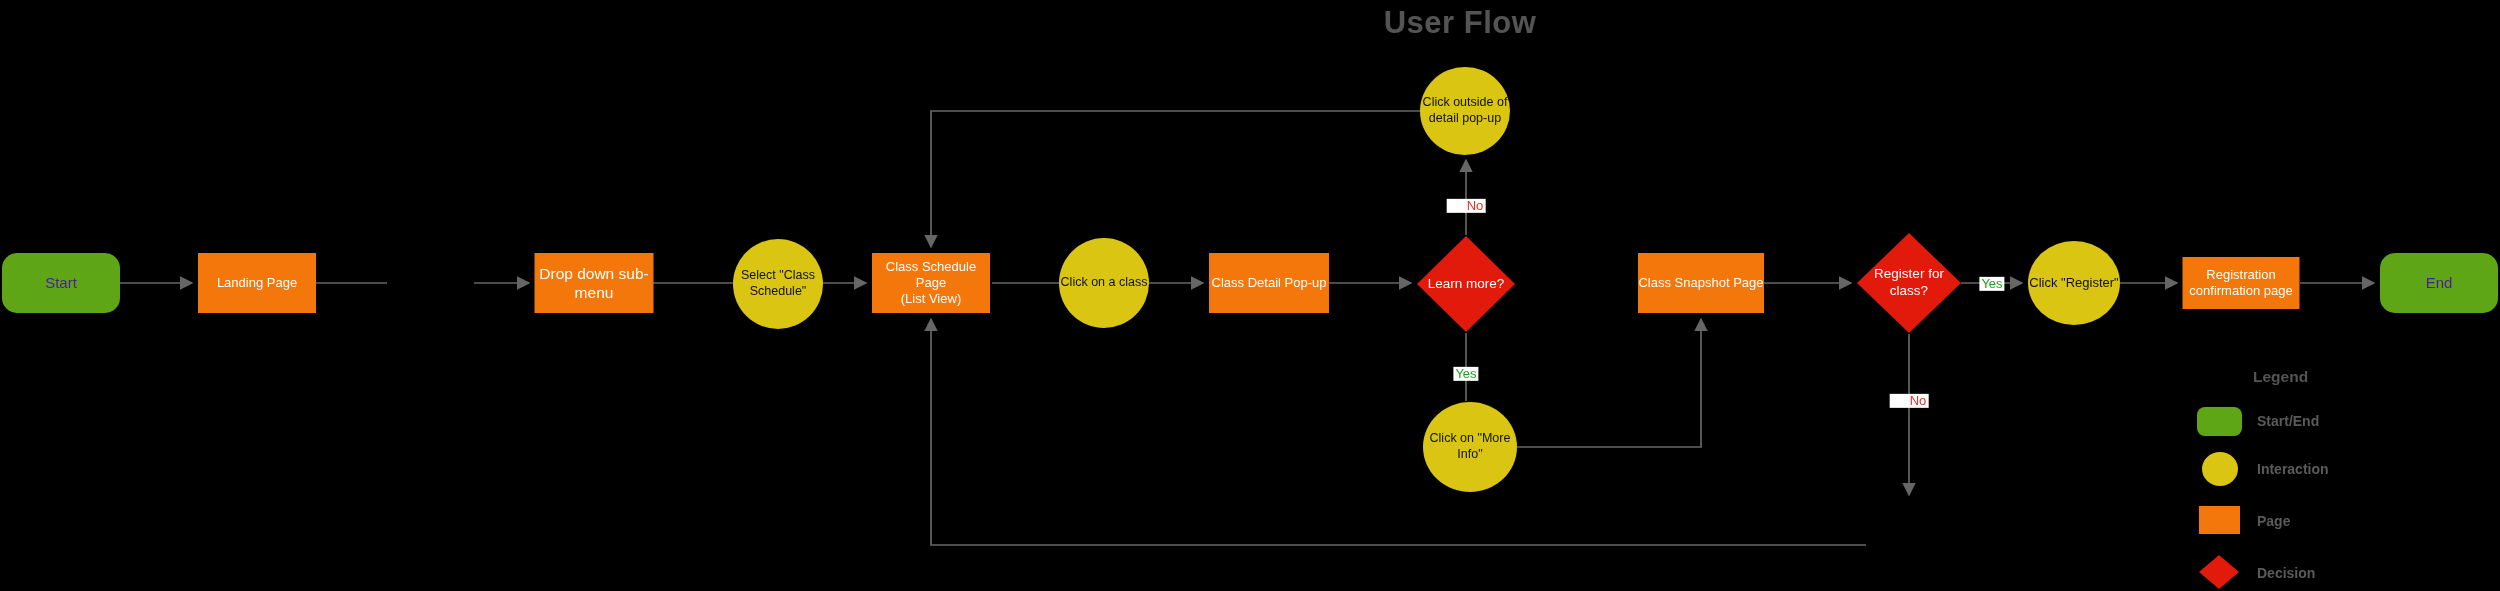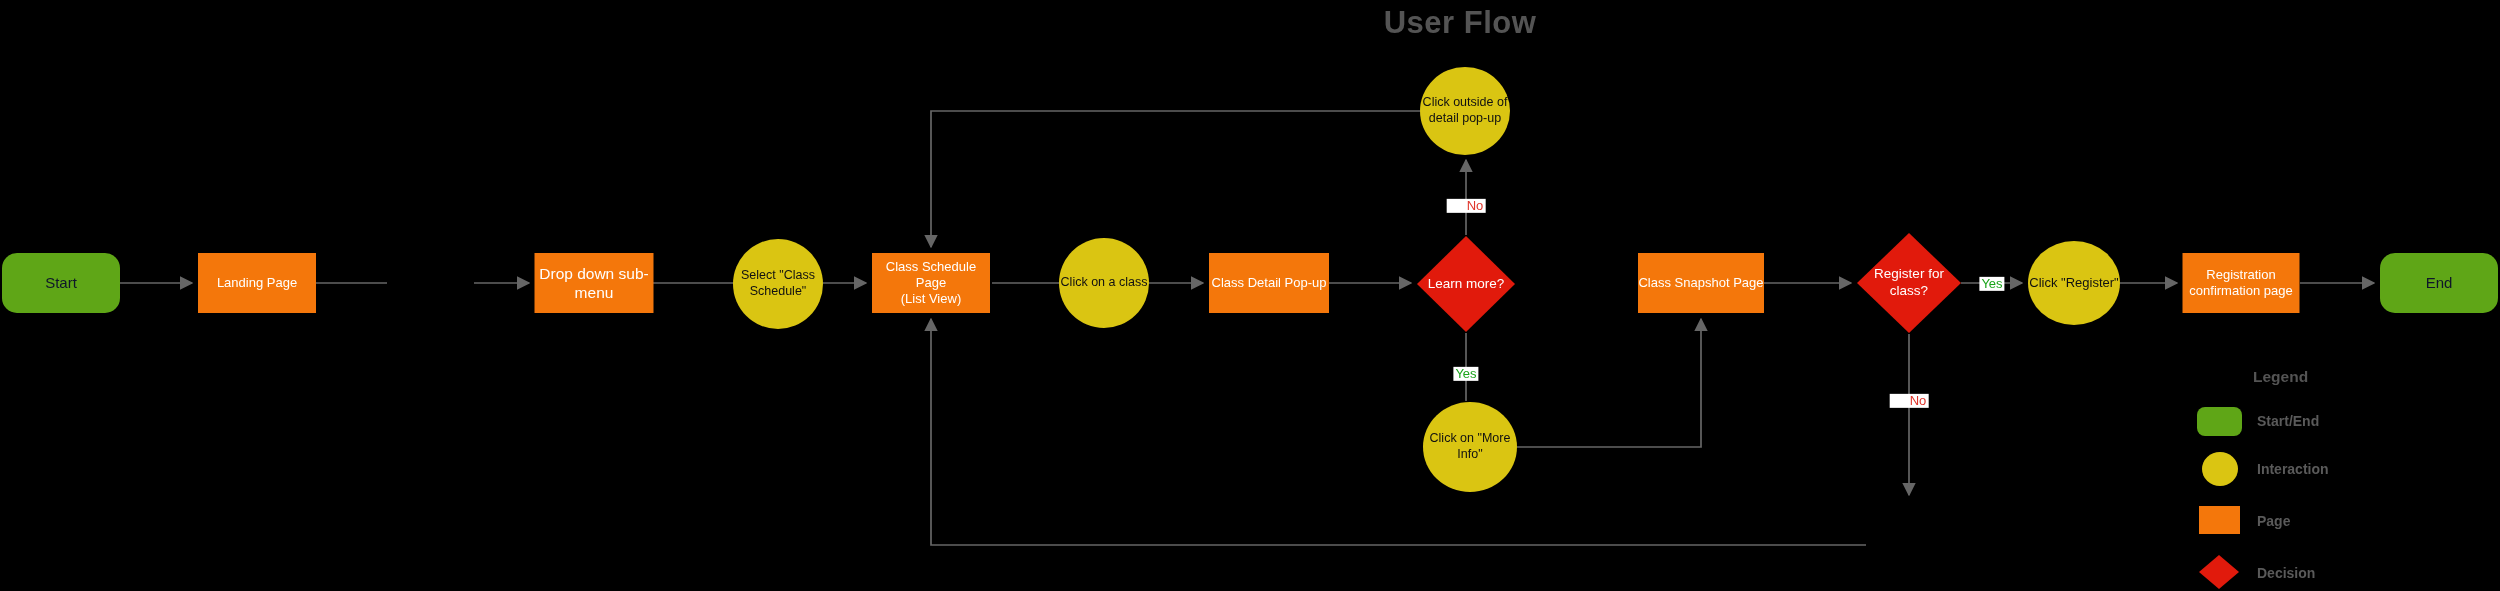--- a/index.html
+++ b/index.html
@@ -5,21 +5,21 @@
   html,body{margin:0;padding:0;background:#000;}
   .canvas{position:relative;width:2500px;height:591px;background:#000;overflow:hidden;
           font-family:"Liberation Sans","DejaVu Sans",sans-serif;}
   .title{position:absolute;transform:translateX(-50%);color:#545454;font-size:31px;
          font-weight:700;letter-spacing:0.5px;white-space:nowrap;}
   svg.wires{position:absolute;left:0;top:0;}
   .node{position:absolute;display:flex;align-items:center;justify-content:center;
         text-align:center;transform:translate(-50%,-50%);white-space:pre-line;
         line-height:1.25;box-sizing:border-box;}
   .rect{background:#F4770B;color:#fff;font-size:13px;}
-  .startend{background:#5FA617;color:#0f172a;border-radius:15px;font-size:15px;}
+  .startend{background:#5FA617;color:#4c1d95;border-radius:15px;font-size:15px;}
   .ellipse{background:#DAC512;color:#111;border-radius:50%;font-size:12.5px;}
   .diamond{background:#E11A0C;color:#fff;font-size:13.5px;
            clip-path:polygon(50% 0,100% 50%,50% 100%,0 50%);}
   .edge-label{position:absolute;transform:translate(-50%,-50%);background:#fff;
               font-size:13px;line-height:1.1;padding:0 2px;}
   .edge-label.no{color:#E0352B;padding-left:20px;}
   .edge-label.yes{color:#1CA51C;}
   .legend-title{position:absolute;color:#545454;font-size:15.5px;font-weight:700;}
   .legend-label{position:absolute;color:#5a5a5a;font-size:14px;font-weight:bold;}
   .sw{position:absolute;}
@@ -71,21 +71,21 @@
 Schedule"</div>
   <div class="node rect" style="left:931px;top:283px;width:118px;height:60px">Class Schedule Page
 (List View)</div>
   <div class="node ellipse" style="left:1104px;top:283px;width:90px;height:90px">Click on a class</div>
   <div class="node rect" style="left:1269px;top:283px;width:120px;height:60px">Class Detail Pop-up</div>
   <div class="node diamond" style="left:1466px;top:284px;width:98px;height:96px">Learn more?</div>
   <div class="node rect" style="left:1701px;top:283px;width:126px;height:60px">Class Snapshot Page</div>
   <div class="node diamond" style="left:1909px;top:283px;width:104px;height:100px">Register for
 class?</div>
   <div class="node ellipse" style="left:2074px;top:283px;width:92px;height:84px;font-size:13px">Click "Register"</div>
-  <div class="node rect" style="left:2241px;top:283px;width:117px;height:60px">Registration
+  <div class="node rect" style="left:2241px;top:283px;width:117px;height:52px">Registration
 confirmation page</div>
   <div class="node startend" style="left:2439px;top:283px;width:118px;height:60px">End</div>
 
   <div class="node ellipse" style="left:1465px;top:111px;width:90px;height:88px">Click outside of
 detail pop-up</div>
   <div class="node ellipse" style="left:1470px;top:447px;width:94px;height:90px">Click on "More
 Info"</div>
 
   <span class="edge-label no" style="left:1466px;top:206px">No</span>
   <span class="edge-label yes" style="left:1466px;top:374px">Yes</span>

